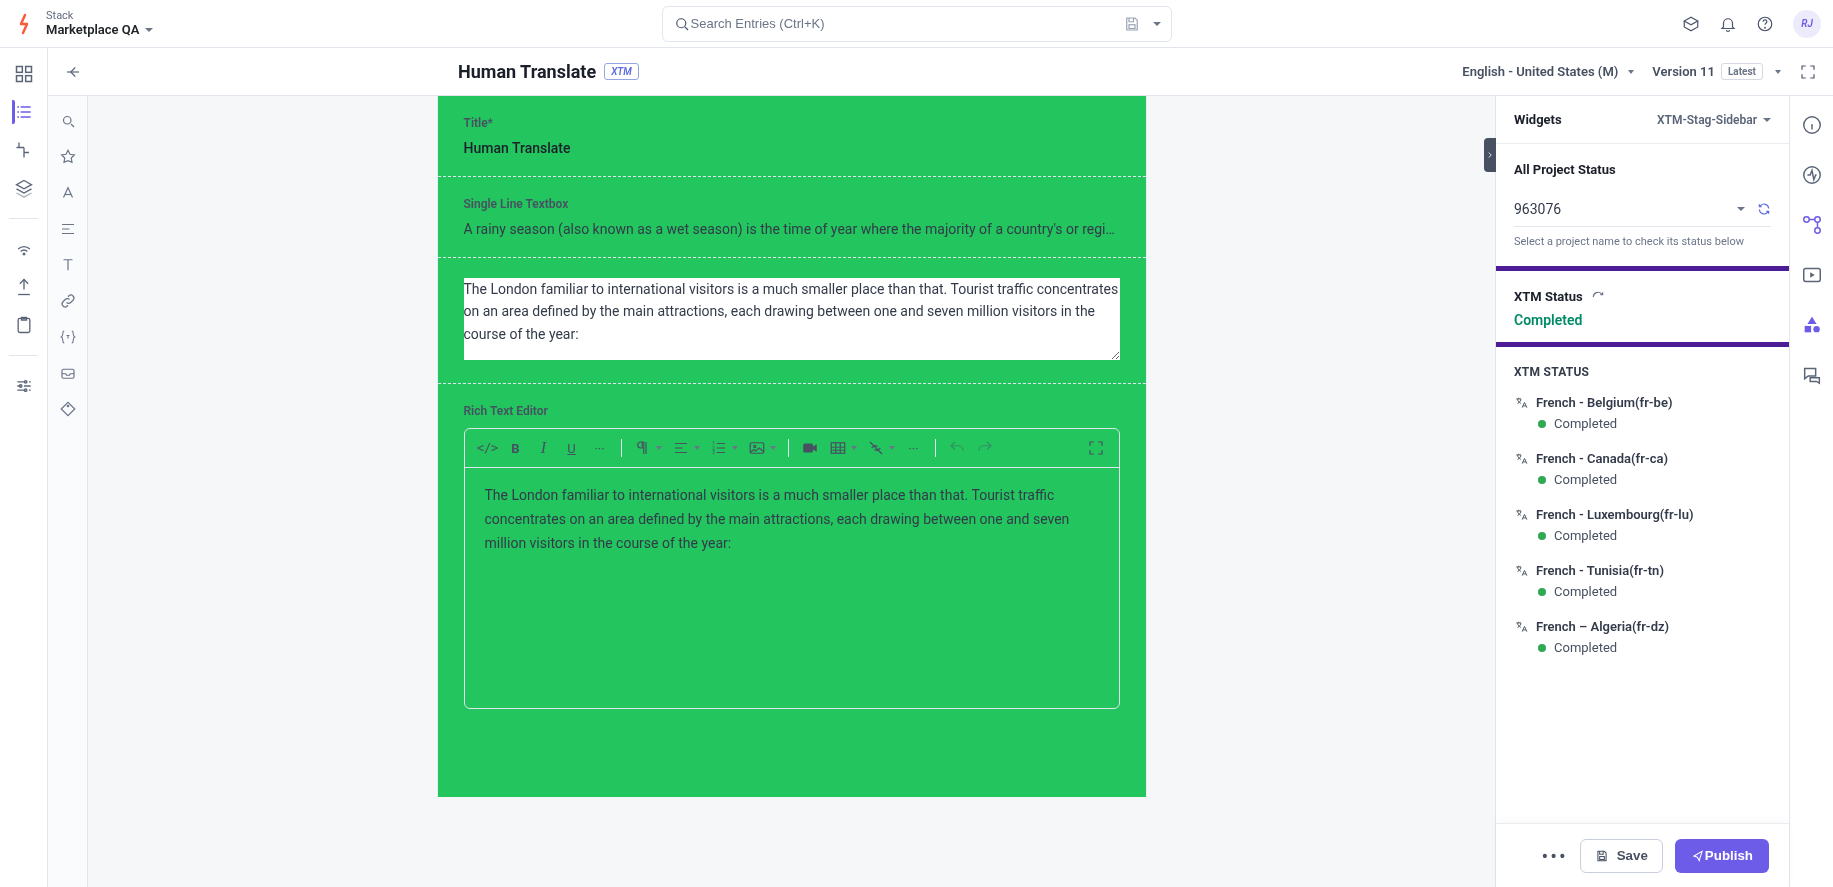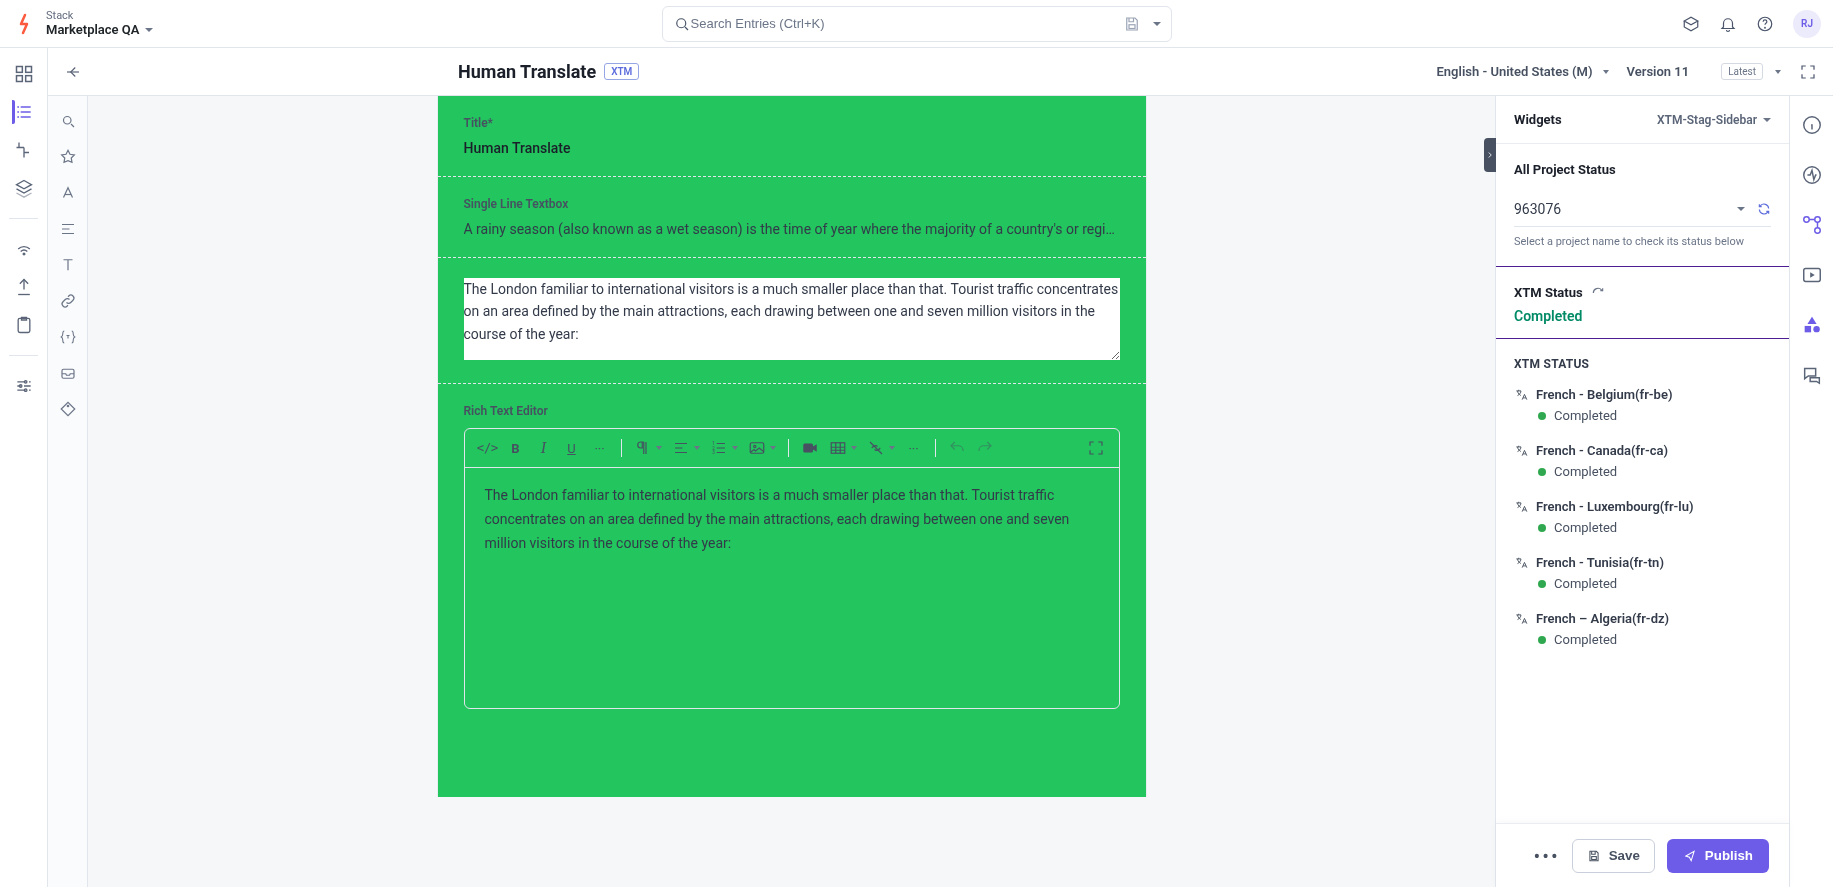--- a/index.html
+++ b/index.html
@@ -44,21 +44,21 @@
     display: flex; align-items: center;
     padding: 0 10px;
     color: #9aa4b5;
   }
   .search-wrap input {
     flex: 1; border: none; outline: none; font-size: 13px; color: #475161; background: transparent;
   }
   .search-wrap input::placeholder { color: #6b7588; font-weight: 500; }
   .search-wrap .kbd-caret { display: flex; align-items: center; gap: 10px; margin-left: 10px; }
 
-  .header-right { margin-left: auto; display: flex; align-items: center; gap: 19px; }
+  .header-right { margin-left: auto; display: flex; align-items: center; gap: 19px; font-style: italic; }
   .avatar-badge {
     width: 28px; height: 28px; border-radius: 50%;
     background: #ecebfb; color: #6c5ce7; font-size: 10px; font-weight: 600;
     display: flex; align-items: center; justify-content: center;
   }
 
   
   .ico {
     width: 18px; height: 18px; display:inline-flex; align-items:center; justify-content:center;
     color: #4a556b;
@@ -98,24 +98,24 @@
 
   .entry-bar {
     height: 48px; display:flex; align-items:center; padding: 0 16px; gap: 16px;
     border-bottom: 1px solid #e1e5ec;
     position: relative;
   }
   .back-arrow { width:18px; height:18px; color:#5b6578; cursor:pointer; }
   .entry-title-block { display:flex; align-items:center; gap:8px; position:absolute; left:50%; transform:translateX(-50%); }
   .entry-title { font-size: 18px; font-weight: 700; color:#1a1f29; }
   .title-pill {
-    font-size: 10px; font-weight: 600; padding: 2px 6px; border: 1px solid #95a6e4; color:#5c6cdc; border-radius: 3px;
+    font-size: 10px; font-weight: 600; padding: 2px 6px; border: 1px solid #95a6e4; color:#5c6cdc; border-radius: 3px; font-style: italic;
   }
   .entry-bar .right { margin-left: auto; display:flex; align-items:center; gap:18px; font-size:13px; font-weight:600; color:#475161;text-align:center; }
-  .version-pill { font-size:10px; font-weight:400; border:1px solid #d4d9e2; padding:2px 6px; border-radius:3px; color:#6b7588;margin-left:26px; }
+  .version-pill { font-size:10px; font-weight:700; border:1px solid #d4d9e2; padding:2px 6px; border-radius:3px; color:#6b7588; }
   .ver-caret { display:inline-block; width:0; height:0; border-left:3px solid transparent; border-right:3px solid transparent; border-top:4px solid #6b7588; margin-left:6px; }
 
   
   .form-area {
     flex:1; display:flex; min-height:0;
   }
   .form-scroll {
     flex:1; overflow:auto; background:#f6f7f9; display:flex; justify-content:center;
     padding: 0 0 90px 0;
   }
@@ -156,21 +156,21 @@
     background:#475161; border-radius: 4px 0 0 4px;
     display:flex; align-items:center; justify-content:center; color:#fff; cursor:pointer;
   }
   .widgets-head {
     padding: 16px 18px; display:flex; justify-content:space-between; align-items:center;
     border-bottom:1px solid #e9ecf1;
   }
   .widgets-head .t { font-weight:700; color:#1a1f29; }
   .widgets-head .sel { font-size:12px; font-weight:600; color:#5b6578; display:flex; align-items:center; gap:4px; cursor:pointer; }
 
-  .widget-section { padding: 18px; border-bottom:1px solid #4c1d95; }
+  .widget-section { padding: 18px; border-bottom:5px solid #4c1d95; }
   .ws-title { font-weight:700; color:#1a1f29; font-size:13px; margin-bottom: 14px; }
   .ws-title-row { display:flex; align-items:center; gap:8px; font-weight:700; color:#1a1f29; font-size:13px; margin-bottom: 4px; }
   .proj-select {
     height: 36px; border-bottom:1px solid #e1e5ec;
     display:flex; align-items:center; justify-content:space-between;
     font-size:14px; color:#333b4a; cursor:pointer;
   }
   .proj-select .right-icons { display:flex; align-items:center; gap:12px; color:#5c6cdc; }
   .hint { font-size:11px; color:#6b7588; margin-top:8px; }
 
@@ -198,21 +198,21 @@
     height: 64px; background:#fff; border-top: 1px solid #e9ecf1;
     display:flex; align-items:center; justify-content:flex-end; gap:12px; padding: 0 20px;
     box-shadow: 0 -2px 8px rgba(0,0,0,0.03);
   }
   .btn-outline {
     height:34px; border:1px solid #c9cfdb; color:#475161; border-radius:6px;
     padding: 0 14px; display:inline-flex; align-items:center; gap:8px; font-weight:600; cursor:pointer; background:#fff;
   }
   .btn-primary {
     height:34px; background:#6c5ce7; color:#fff; border-radius:6px;
-    padding: 0 16px; display:inline-flex; align-items:center; gap:8px; font-weight:600; cursor:pointer; border:none;
+    padding: 0 16px; display:inline-flex; align-items:center; gap:0; font-weight:600; cursor:pointer; border:none;
   }
   .more-dots { font-size:20px; color:#475161; cursor:pointer; letter-spacing:2px; line-height:1; }
 
   
   svg { display:block; }
 </style>
 </head>
 <body>
 
 <div class="top-header">

